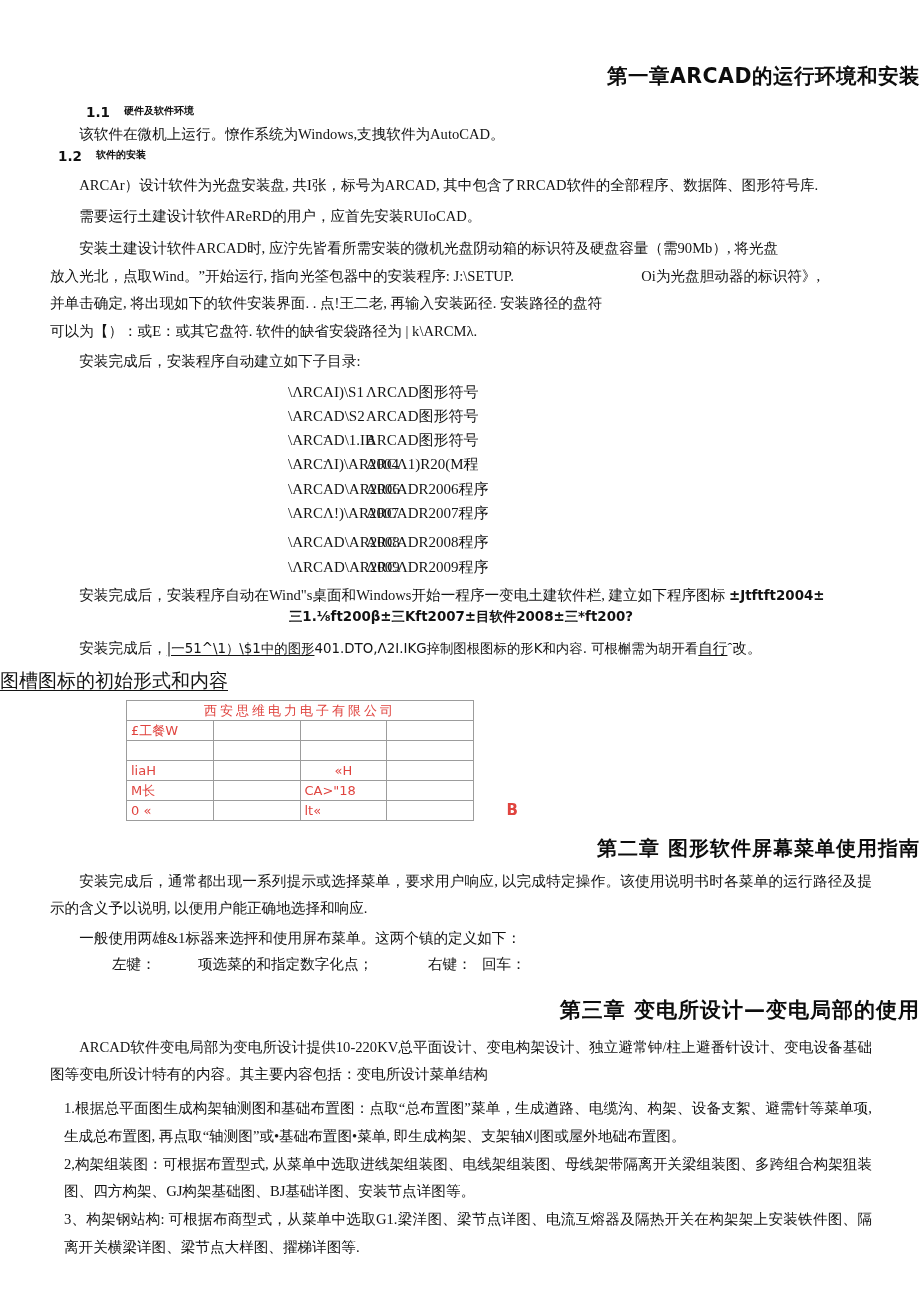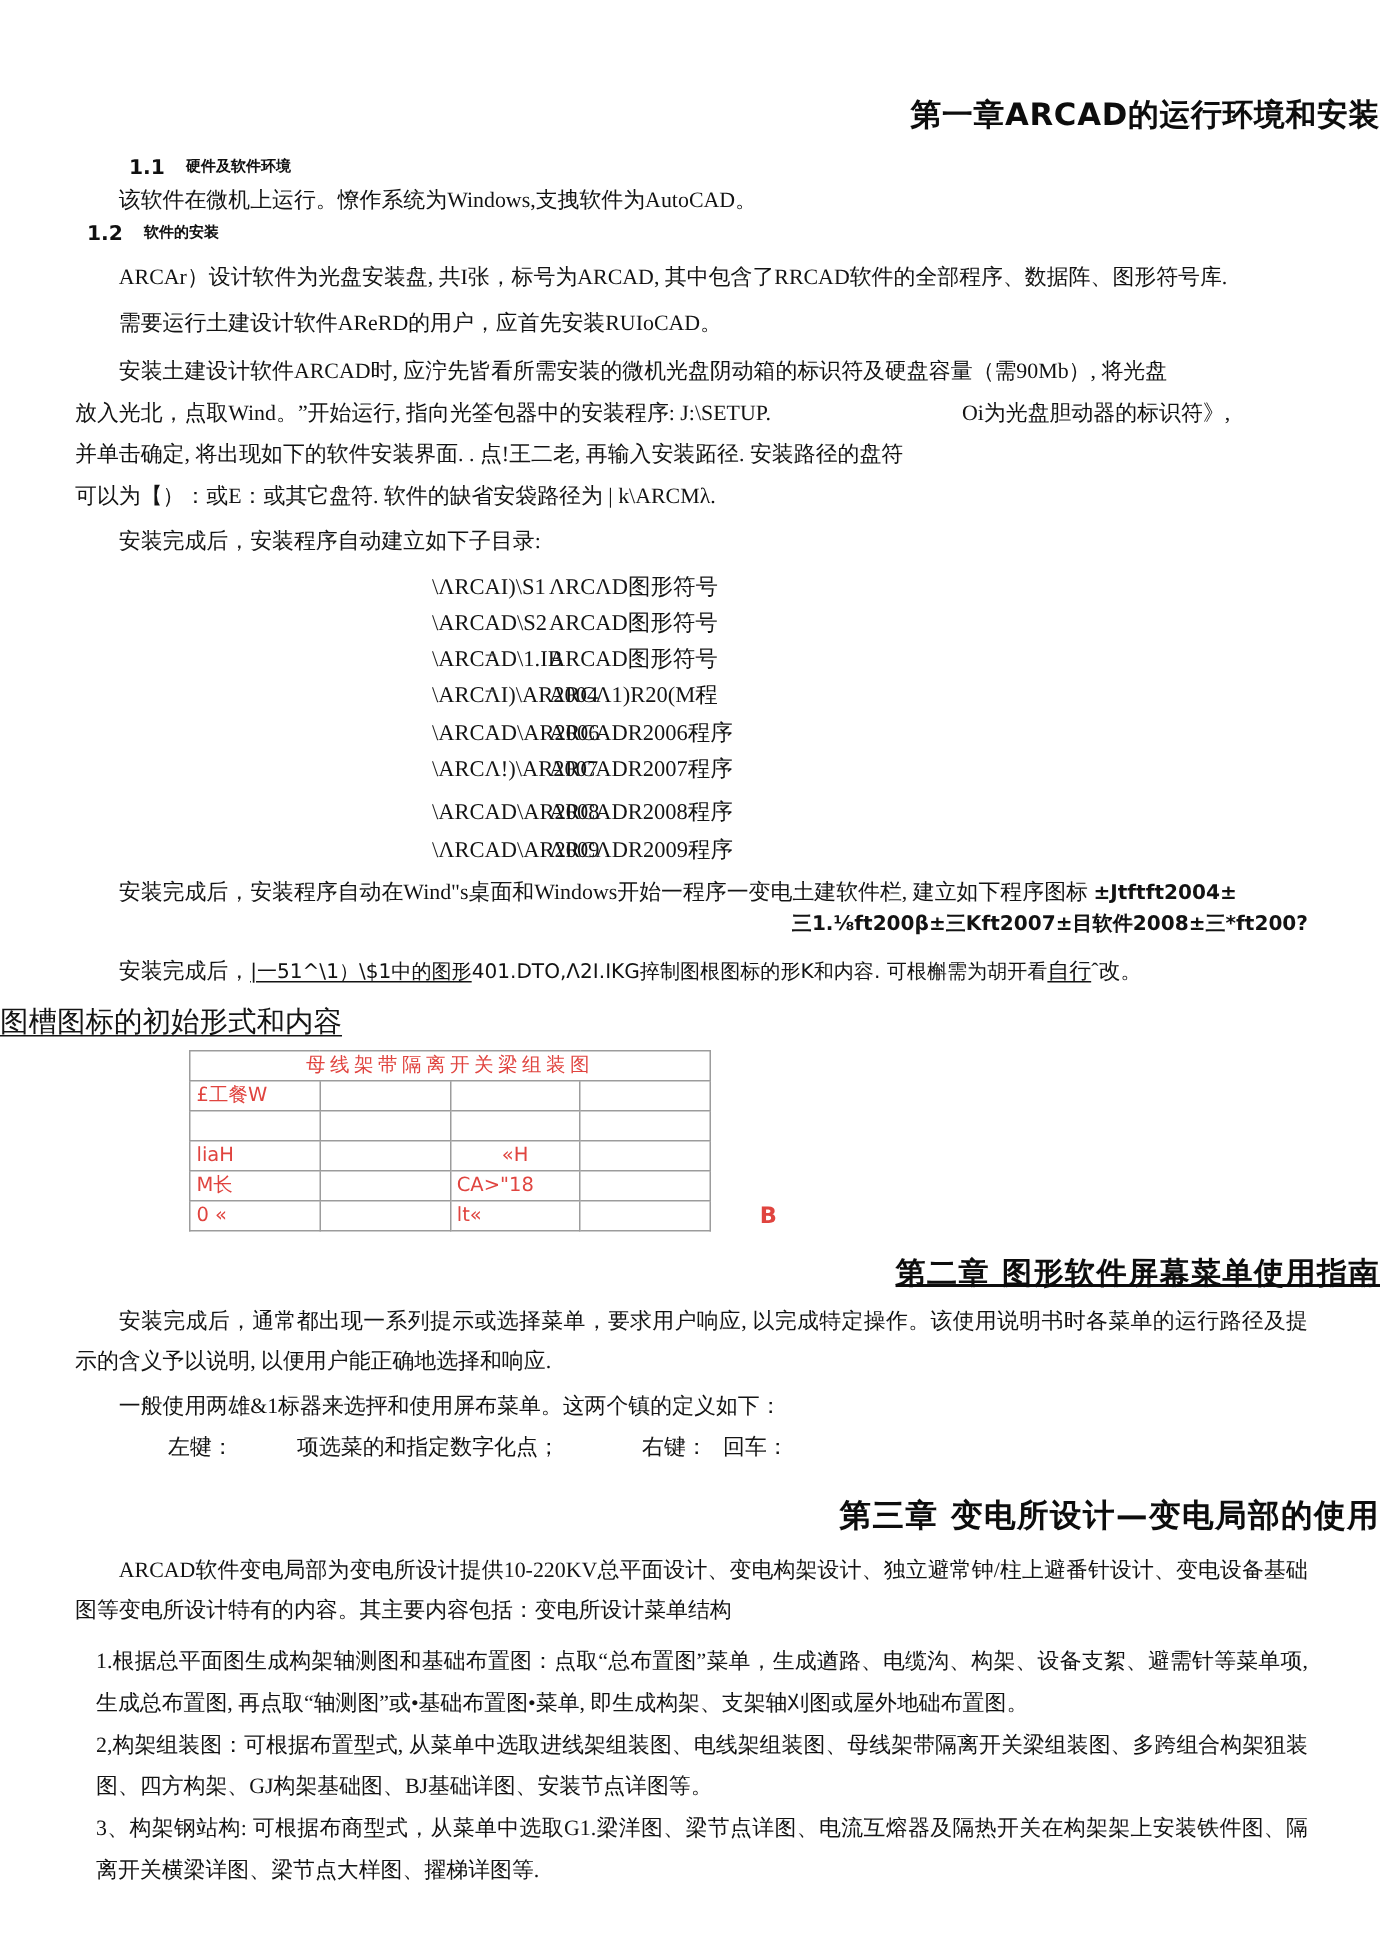--- a/index.html
+++ b/index.html
@@ -27,21 +27,20 @@
     font-weight: 700;
     font-size: 20.5px;
     letter-spacing: 0.5px;
     color: #0d0d0d;
     margin: 0;
     padding: 0;
   }
   .chapter-title-2 {
     font-size: 20px;
     letter-spacing: 1px;
-    text-decoration: underline;
   }
   .chapter-title-3 {
     font-size: 21px;
     letter-spacing: 1px;
   }
   .sec-head {
     font-family: "DejaVu Sans", "Liberation Sans", sans-serif;
     font-size: 13.5px;
     font-weight: 700;
     color: #101010;
@@ -218,40 +217,40 @@
       <span class="dir-mid"></span>
       <span class="dir-right">ΛRCΛDR2009程序</span>
     </li>
   </ul>
 
   <div class="pad mt4">
     <p class="para indent2 tight">
       <span>安装完成后，安装程序自动在Wind"s桌面和Windows开始一程序一变电土建软件栏, 建立如下程序图标</span>
       <span class="sans b">±Jtftft2004±</span>
     </p>
-    <p class="para tight" style="text-align:right;margin-top:-4px">
+    <p class="para tight" style="text-align:center;margin-top:-4px">
       <span class="sans b">三1.⅛ft200β±三Kft2007±目软件2008±三*ft200?</span>
     </p>
   </div>
 
   <div class="pad mt6">
     <p class="para tight indent2">
       <span>安装完成后，</span><span class="u sans">|一51^\1）\$1中的图形</span><span class="sans">401.DTO,Λ2I.IKG捽制图根图标的形K和内容. 可根槲需为胡开看</span><span class="u">自行</span><span>ˆ改。</span>
     </p>
   </div>
 
   <div class="caption-line mt6">
     <span>图槽图标的初始形式和内容</span>
   </div>
 
   <div class="redbox-wrap mt6">
     <table class="redtable">
       <tbody>
           <tr>
-        <td class="title-cell" colspan="4">母线架带隔离开关梁组装图</td>
+        <td class="title-cell" colspan="4">西安思维电力电子有限公司</td>
       </tr>
       <tr>
         <td>£工餐W</td>
         <td></td>
         <td></td>
         <td></td>
       </tr>
       <tr>
         <td></td>
         <td></td>

